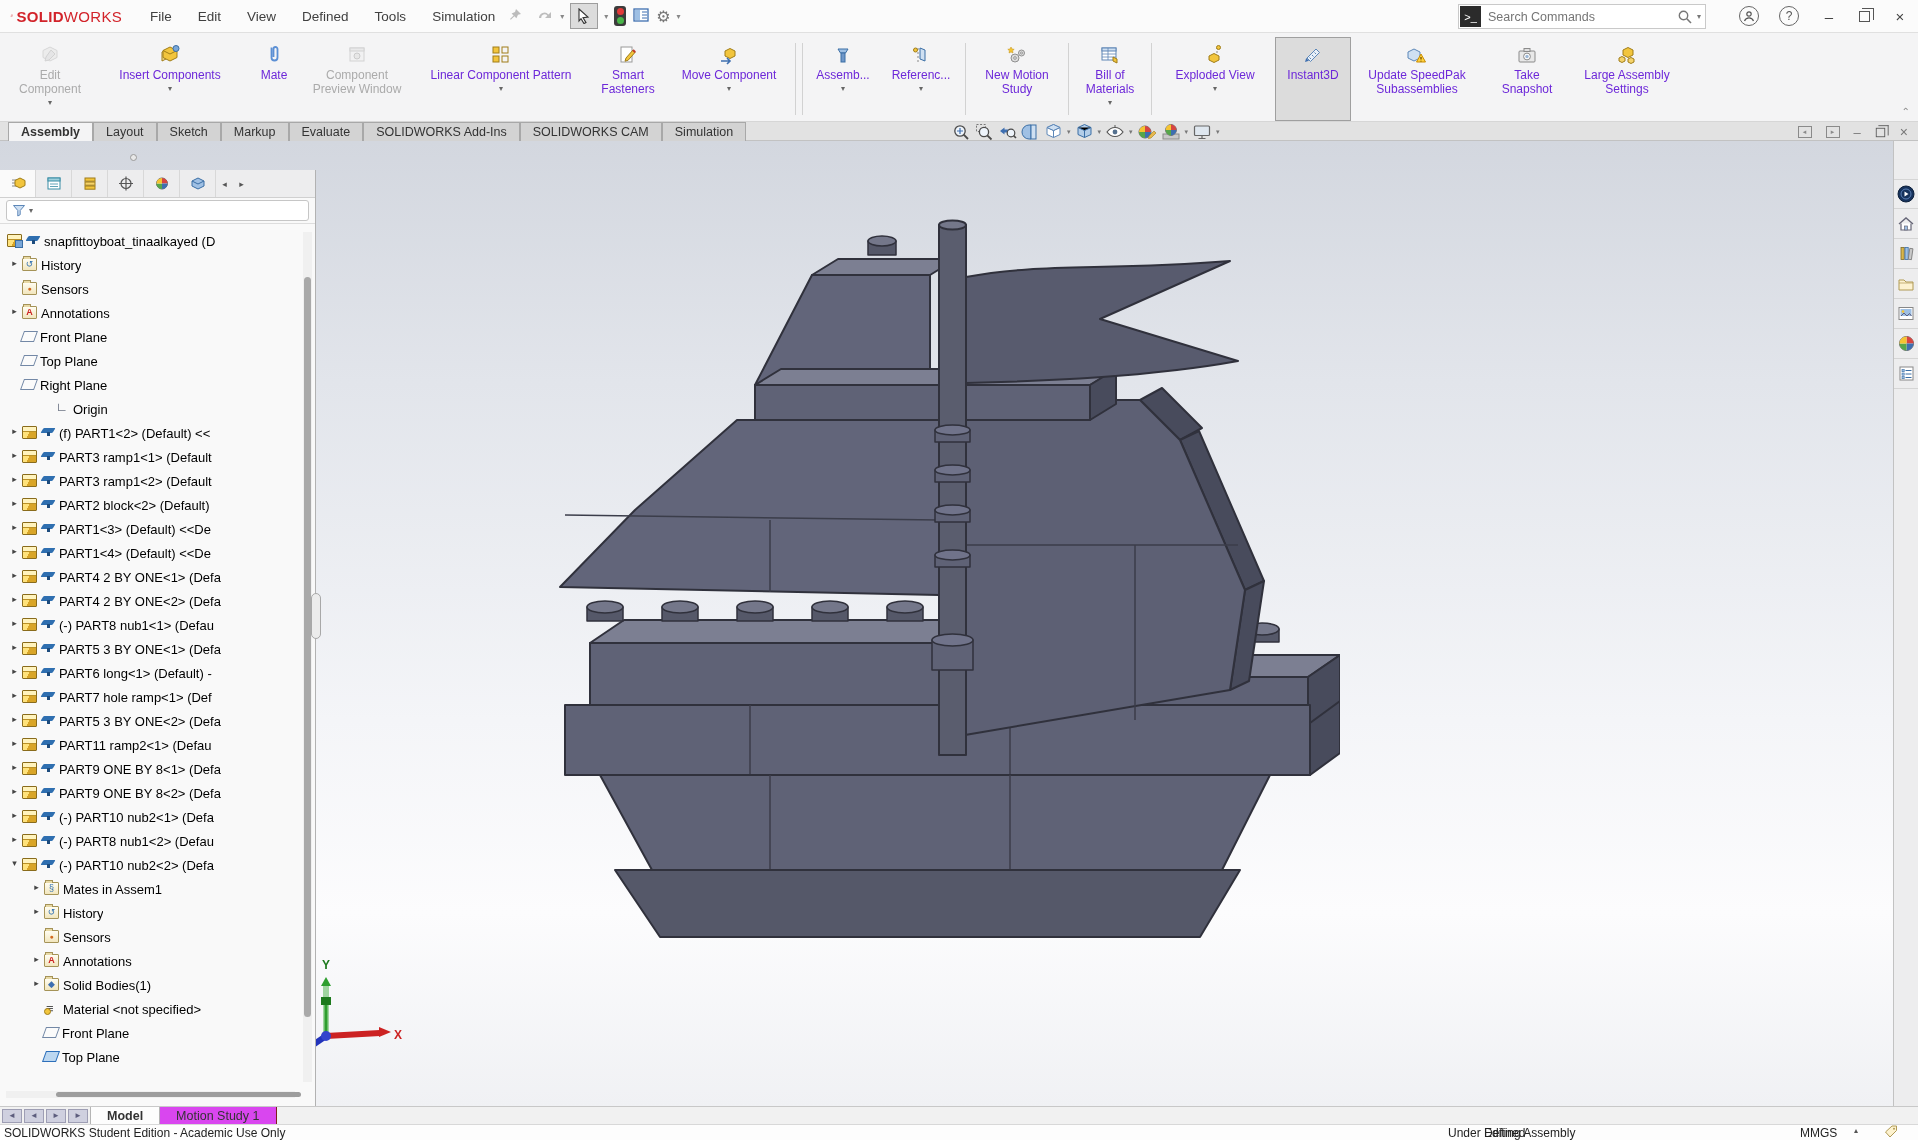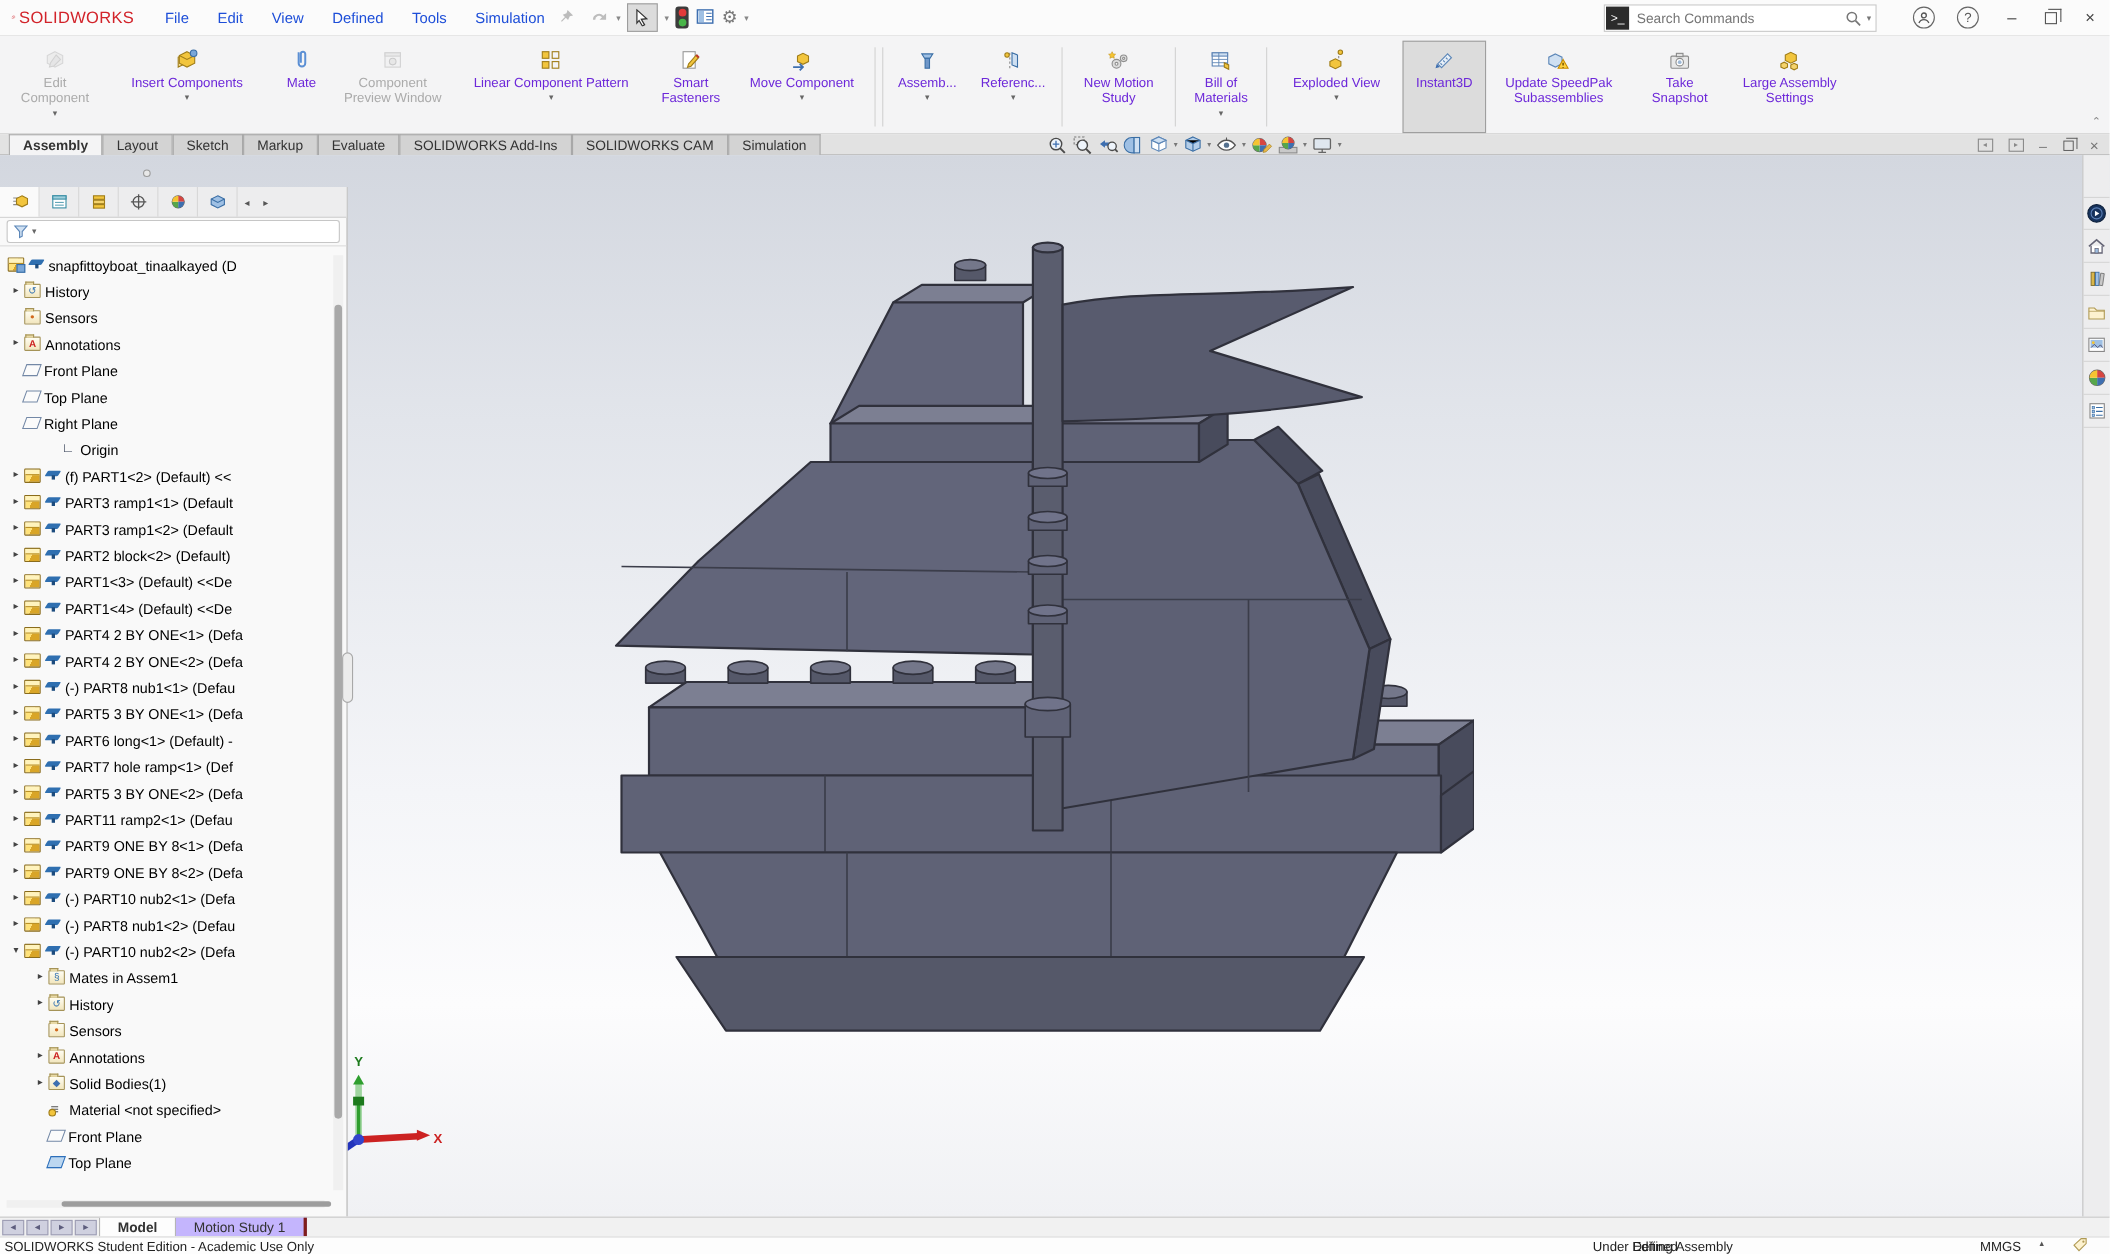--- a/index.html
+++ b/index.html
@@ -2,22 +2,22 @@
 <html><head>
 <meta charset="utf-8">
 <style>
 *{box-sizing:border-box;margin:0;padding:0}
 body{font-family:"Liberation Sans",sans-serif;background:#fff}
 #app{position:relative;width:1918px;height:1140px;overflow:hidden;background:#fff;font-size:13px;color:#222}
 
 #titlebar{position:absolute;left:0;top:0;width:100%;height:33px;background:#fbfbfb;border-bottom:1px solid #e0e0e0;display:flex;align-items:center}
 .logo{display:flex;align-items:center;margin-left:10px;width:112px}
 .logo-text{color:#d2232a;font-size:15px;letter-spacing:.3px;margin-left:3px}
-.logo-text b{font-weight:400}
-#menus{display:flex;gap:26px;margin-left:28px;font-size:13.5px;color:#1d4ed8}
+.logo-text b{font-weight:700}
+#menus{display:flex;gap:26px;margin-left:28px;font-size:13.5px;color:#404040}
 #menus span{cursor:default}
 .pin-ico{margin-left:14px;opacity:.55}
 .qat{display:flex;align-items:center;gap:6px;margin-left:14px}
 .qat .caret{font-size:8px;color:#888}
 .cursor-btn{width:28px;height:26px;background:#dcdcdc;border:1px solid #9d9d9d;display:flex;align-items:center;justify-content:center}
 .traffic{width:12px;height:20px;background:#3c3c3c;border-radius:3px;display:flex;flex-direction:column;align-items:center;justify-content:space-evenly}
 .traffic i{width:7px;height:7px;border-radius:50%}
 .gear-glyph{font-size:16px;color:#777}
 #doc-title{position:absolute;left:0;right:0;text-align:center;font-size:13.5px;color:#222;pointer-events:none}
 #search-box{position:absolute;left:1458px;top:4px;width:248px;height:25px;border:1px solid #c9c9c9;background:#fff;display:flex;align-items:center}
@@ -86,21 +86,21 @@
 #hscroll .thumb{position:absolute;top:1px;height:5px;left:50px;width:245px;background:#9d9d9d;border-radius:3px}
 #panel-pill{position:absolute;left:311px;top:452px;width:10px;height:46px;background:#ececec;border:1px solid #a8a8a8;border-radius:5px}
 
 #taskpane{position:absolute;right:0;top:0;width:25px;height:965px;background:#ededee;border-left:1px solid #c2c2c2}
 .tp-cell{width:24px;height:30px;border-bottom:1px solid #d5d5d5;display:flex;align-items:center;justify-content:center}
 .tp-cell.first{margin-top:38px;border-top:1px solid #d5d5d5}
 
 #bottombar{position:absolute;left:0;top:1106px;width:100%;height:18px;background:#f1f1f1;border-top:1px solid #c8c8c8;display:flex;align-items:stretch}
 .nav-arrows{display:flex;align-items:center;padding:0 2px;gap:2px}
 .nav-arrows span{width:20px;height:14px;background:#cfd0df;border:1px solid #9e9eb4;color:#5d5d7d;font-size:8px;display:flex;align-items:center;justify-content:center}
-.btab{padding:0 16px;display:flex;align-items:center;font-size:12.5px;color:#333;background:#c4b5fd;border-right:3px solid #7f1d1d}
+.btab{padding:0 16px;display:flex;align-items:center;font-size:12.5px;color:#333;background:#d946ef;border-right:1px solid #7f1d1d}
 .btab.active{background:#fdfdfd;font-weight:700;border-right:1px solid #b5b5b5;border-left:1px solid #b5b5b5}
 #statusbar{position:absolute;left:0;top:1124px;width:100%;height:16px;background:#fdfdfd;border-top:1px solid #d8d8d8;font-size:12px;color:#222}
 #statusbar .sleft{position:absolute;left:4px;top:1px}
 #statusbar .s-ud{position:absolute;left:1448px;top:1px}
 #statusbar .s-ea{position:absolute;left:1484px;top:1px}
 #statusbar .s-un{position:absolute;left:1800px;top:1px}
 #statusbar .s-caret{position:absolute;left:1854px;top:1px;font-size:8px;color:#555}
 #statusbar .s-tag{position:absolute;left:1884px;top:0px}
 
 #triad{position:absolute;left:288px;top:806px}

